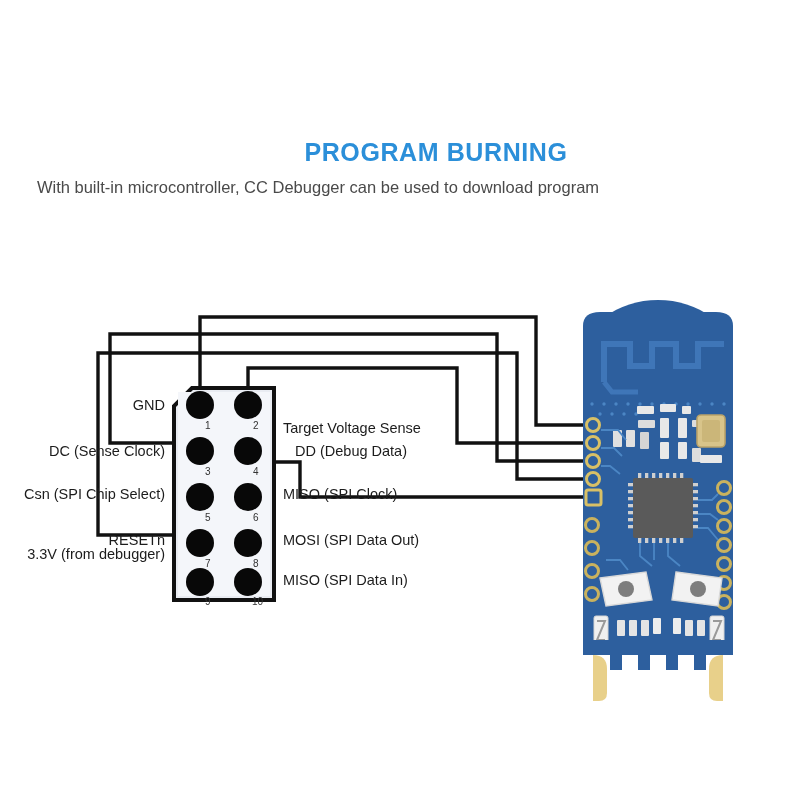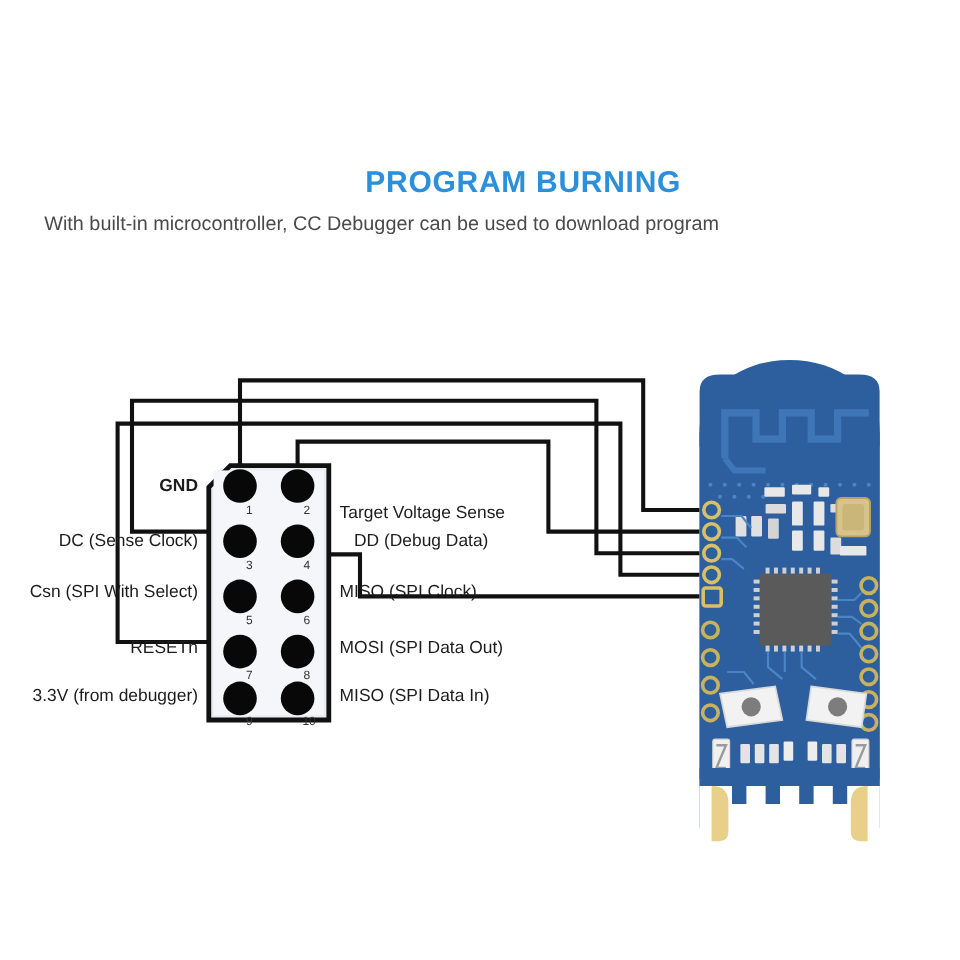--- a/index.html
+++ b/index.html
@@ -230,29 +230,29 @@
         <rect x="638" y="648" width="12" height="22" fill="#2d5f9e"></rect>
         <rect x="666" y="648" width="12" height="22" fill="#2d5f9e"></rect>
         <rect x="694" y="648" width="12" height="22" fill="#2d5f9e"></rect>
         <path d="M 593 655 q 14 0 14 14 l 0 24 q 0 8 -8 8 l -6 0 Z" fill="#e8d08a"></path>
         <path d="M 723 655 q -14 0 -14 14 l 0 24 q 0 8 8 8 l 6 0 Z" fill="#e8d08a"></path>
         <rect x="583" y="640" width="150" height="9" fill="#2d5f9e"></rect>
       </g>
     </g>
   </svg>
 
-  <div class="plabel left" style="left:165px;top:405px;font-weight:bold;">GND</div>
+  <div class="plabel left" style="left:165px;top:405px;">GND</div>
   <div class="plabel right" style="left:283px;top:428px;">Target Voltage Sense</div>
   <div class="plabel left" style="left:165px;top:451px;">DC (Sense Clock)</div>
   <div class="plabel right" style="left:283px;top:451px;margin-left:12px;">DD (Debug Data)</div>
-  <div class="plabel left" style="left:165px;top:494px;">Csn (SPI With Select)</div>
+  <div class="plabel left" style="left:165px;top:494px;">Csn (SPI Chip Select)</div>
   <div class="plabel right" style="left:283px;top:494px;">MISO (SPI Clock)</div>
   <div class="plabel left" style="left:165px;top:540px;padding-left:36px;">RESETn</div>
   <div class="plabel right" style="left:283px;top:540px;">MOSI (SPI Data Out)</div>
-  <div class="plabel left" style="left:165px;top:580px;">3.3V (from debugger)</div>
+  <div class="plabel left" style="left:165px;top:554px;">3.3V (from debugger)</div>
   <div class="plabel right" style="left:283px;top:580px;">MISO (SPI Data In)</div>
 
   <div class="plabel" style="left:205px;top:421px;font-size:10px;color:#333;">1</div>
   <div class="plabel" style="left:253px;top:421px;font-size:10px;color:#333;">2</div>
   <div class="plabel" style="left:205px;top:467px;font-size:10px;color:#333;">3</div>
   <div class="plabel" style="left:253px;top:467px;font-size:10px;color:#333;">4</div>
   <div class="plabel" style="left:205px;top:513px;font-size:10px;color:#333;">5</div>
   <div class="plabel" style="left:253px;top:513px;font-size:10px;color:#333;">6</div>
   <div class="plabel" style="left:205px;top:559px;font-size:10px;color:#333;">7</div>
   <div class="plabel" style="left:253px;top:559px;font-size:10px;color:#333;">8</div>

